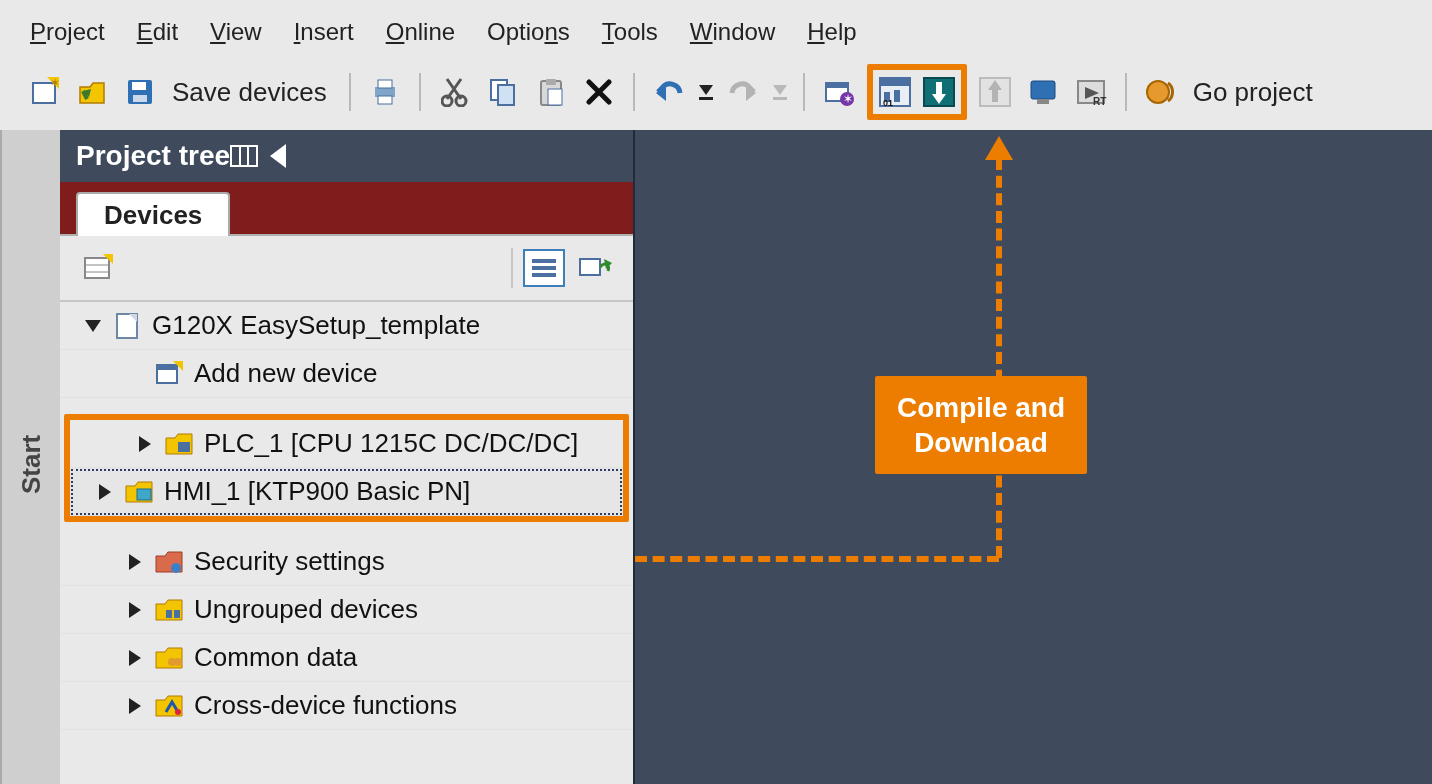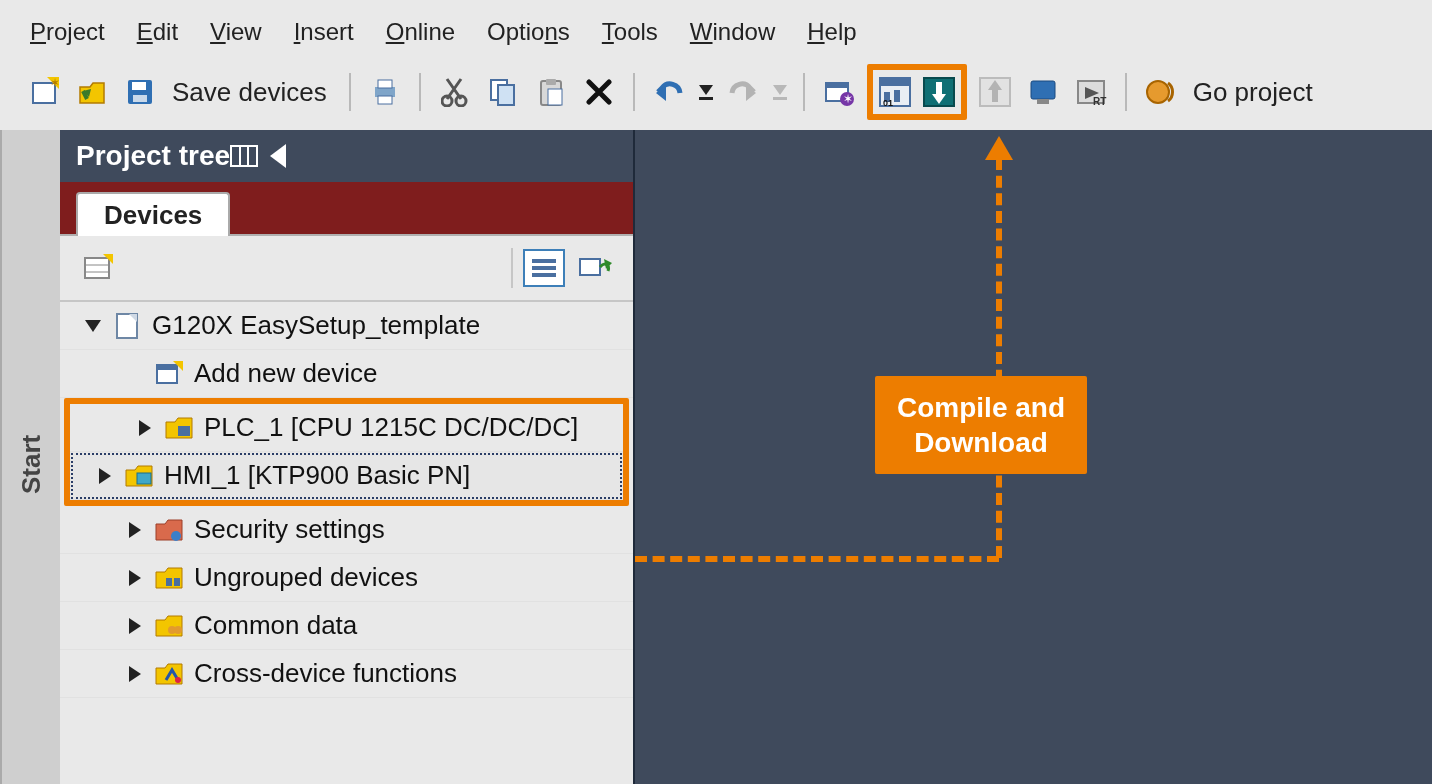--- a/index.html
+++ b/index.html
@@ -171,21 +171,21 @@
   .exp-down {
     width:0;height:0;border-left:8px solid transparent;border-right:8px solid transparent;border-top:12px solid #222;
   }
   .exp-right {
     width:0;height:0;border-top:8px solid transparent;border-bottom:8px solid transparent;border-left:12px solid #222;
   }
 
   .tree-highlight-group {
     border: 6px solid #ed7d00;
     border-radius: 2px;
-    margin: 0 4px;
+    margin: 16px 4px;
   }
   .tree-row.selected {
     background: repeating-linear-gradient(0deg,#e6e6e6,#e6e6e6 100%);
     outline: 2px dotted #2a3d66;
     outline-offset: -3px;
     padding-left: 18px;
   }
 
   
   .content {

